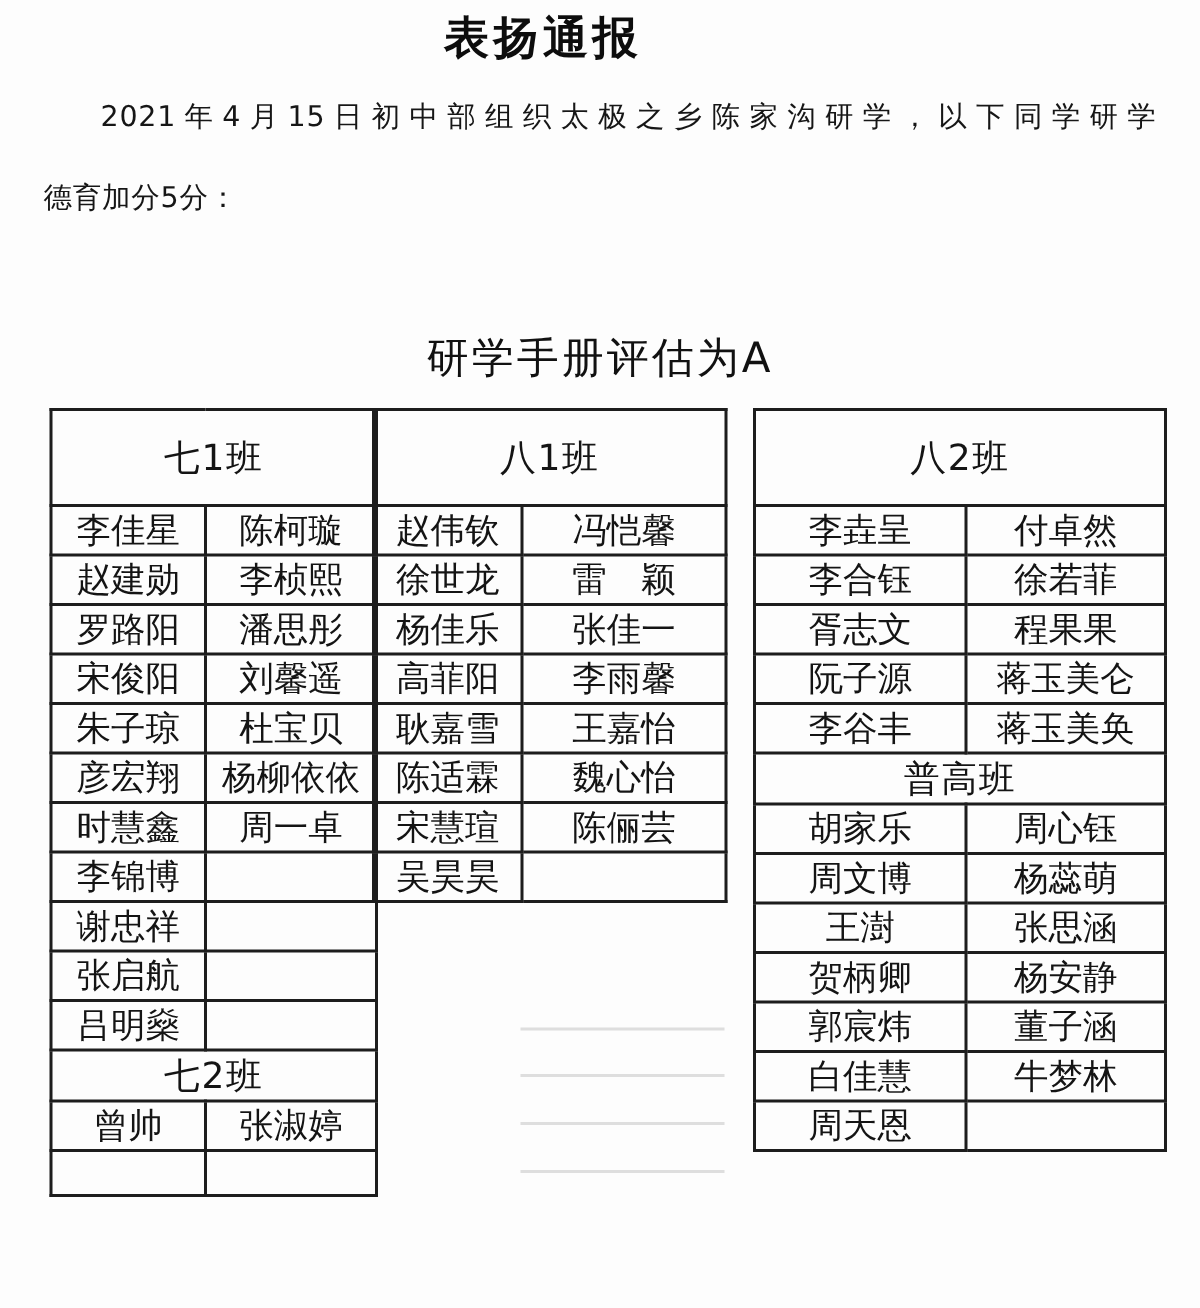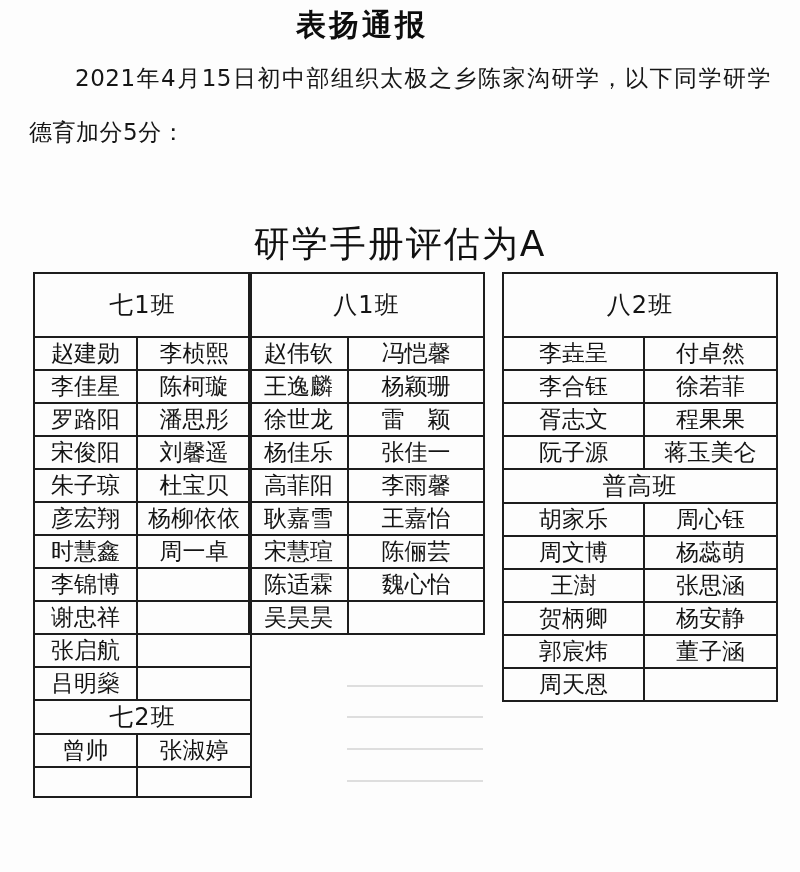--- a/index.html
+++ b/index.html
@@ -11,28 +11,28 @@
     position:relative;
     overflow:hidden;
   }
   .title {
     position:absolute; top:5px; left:0; width:724px;
     text-align:center; font-size:30px; font-weight:700; letter-spacing:3px;
     color:#0d0d0d;
   }
   .body-text {
     position:absolute; top:51px; left:29px; width:742px;
-    font-size:23px; line-height:54px; letter-spacing:0.5px;
+    font-size:19px; line-height:54px; letter-spacing:0.5px;
   }
   .body-line { white-space:nowrap; }
   .body-line.justify { text-align:justify; text-align-last:justify; white-space:normal; }
   .body-line.first { text-indent:2em; }
   .subtitle {
     position:absolute; top:220px; left:0; width:800px;
-    text-align:center; font-size:36px; letter-spacing:2px; color:#111;
+    text-align:center; font-size:28px; letter-spacing:2px; color:#111;
   }
   .tbl-wrap { position:absolute; left:33px; top:272px; width:797px; height:510px; }
   table.sec { position:absolute; top:0; border-collapse:collapse; table-layout:fixed; }
   table.sec td {
     border:2px solid #1d1d1d;
     text-align:center; vertical-align:middle;
     font-size:23px; padding:0; overflow:hidden; white-space:nowrap;
     color:#141414;
   }
   table.sec tr.hdr td { height:62px; font-size:24px; letter-spacing:1px; }
@@ -65,26 +65,26 @@
   <table class="sec sec1">
     <colgroup>
         <col style="width:103px">
         <col style="width:114px">
       </colgroup>
     <tbody>
         <tr class="hdr">
           <td colspan="2">七1班</td>
         </tr>
     <tr class="r">
+          <td>李佳星</td>
+          <td>陈柯璇</td>
+        </tr>
+    <tr class="r">
           <td>赵建勋</td>
           <td>李桢熙</td>
-        </tr>
-    <tr class="r">
-          <td>李佳星</td>
-          <td>陈柯璇</td>
         </tr>
     <tr class="r">
           <td>罗路阳</td>
           <td>潘思彤</td>
         </tr>
     <tr class="r">
           <td>宋俊阳</td>
           <td>刘馨遥</td>
         </tr>
     <tr class="r">
@@ -136,46 +136,42 @@
       </colgroup>
     <tbody>
         <tr class="hdr">
           <td colspan="2">八1班</td>
         </tr>
     <tr class="r">
           <td>赵伟钦</td>
           <td>冯恺馨</td>
         </tr>
     <tr class="r">
-          <td>王逸麟</td>
-          <td>杨颖珊</td>
-        </tr>
-    <tr class="r">
           <td>徐世龙</td>
           <td>雷　颖</td>
         </tr>
     <tr class="r">
           <td>杨佳乐</td>
           <td>张佳一</td>
         </tr>
     <tr class="r">
           <td>高菲阳</td>
           <td>李雨馨</td>
         </tr>
     <tr class="r">
           <td>耿嘉雪</td>
           <td>王嘉怡</td>
         </tr>
     <tr class="r">
+          <td>陈适霖</td>
+          <td>魏心怡</td>
+        </tr>
+    <tr class="r">
           <td>宋慧瑄</td>
           <td>陈俪芸</td>
-        </tr>
-    <tr class="r">
-          <td>陈适霖</td>
-          <td>魏心怡</td>
         </tr>
     <tr class="r">
           <td>吴昊昊</td>
           <td></td>
         </tr>
   </tbody>
     </table>
 
   <table class="sec sec3">
     <colgroup>
@@ -195,20 +191,24 @@
           <td>徐若菲</td>
         </tr>
     <tr class="r">
           <td>胥志文</td>
           <td>程果果</td>
         </tr>
     <tr class="r">
           <td>阮子源</td>
           <td>蒋玉美仑</td>
         </tr>
+    <tr class="r">
+          <td>李谷丰</td>
+          <td>蒋玉美奂</td>
+        </tr>
     <tr class="r sub">
           <td colspan="2">普高班</td>
         </tr>
     <tr class="r">
           <td>胡家乐</td>
           <td>周心钰</td>
         </tr>
     <tr class="r">
           <td>周文博</td>
           <td>杨蕊萌</td>
@@ -217,20 +217,24 @@
           <td>王澍</td>
           <td>张思涵</td>
         </tr>
     <tr class="r">
           <td>贺柄卿</td>
           <td>杨安静</td>
         </tr>
     <tr class="r">
           <td>郭宸炜</td>
           <td>董子涵</td>
+        </tr>
+    <tr class="r">
+          <td>白佳慧</td>
+          <td>牛梦林</td>
         </tr>
     <tr class="r">
           <td>周天恩</td>
           <td class="ghost"></td>
         </tr>
   </tbody>
     </table>
 
   <div class="ghost-line gl1"></div>
   <div class="ghost-line gl2"></div>

